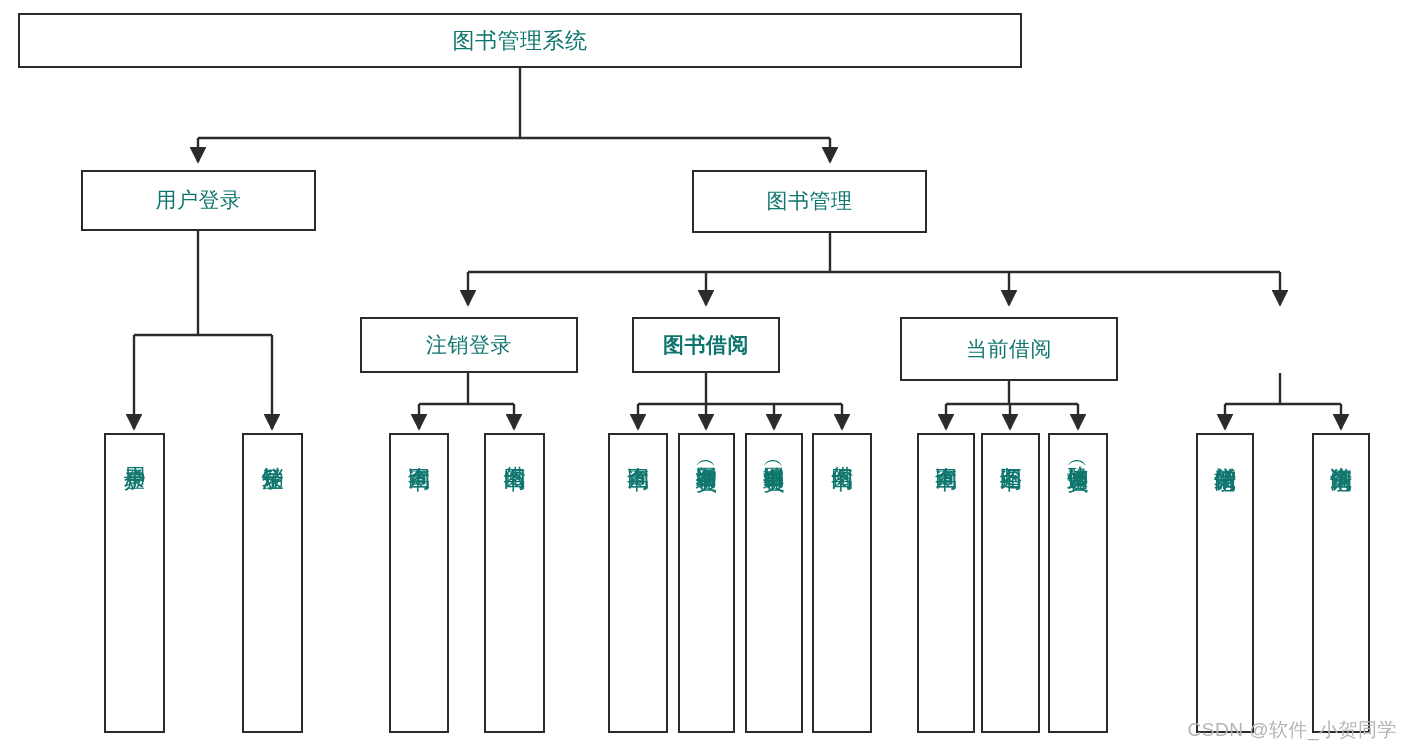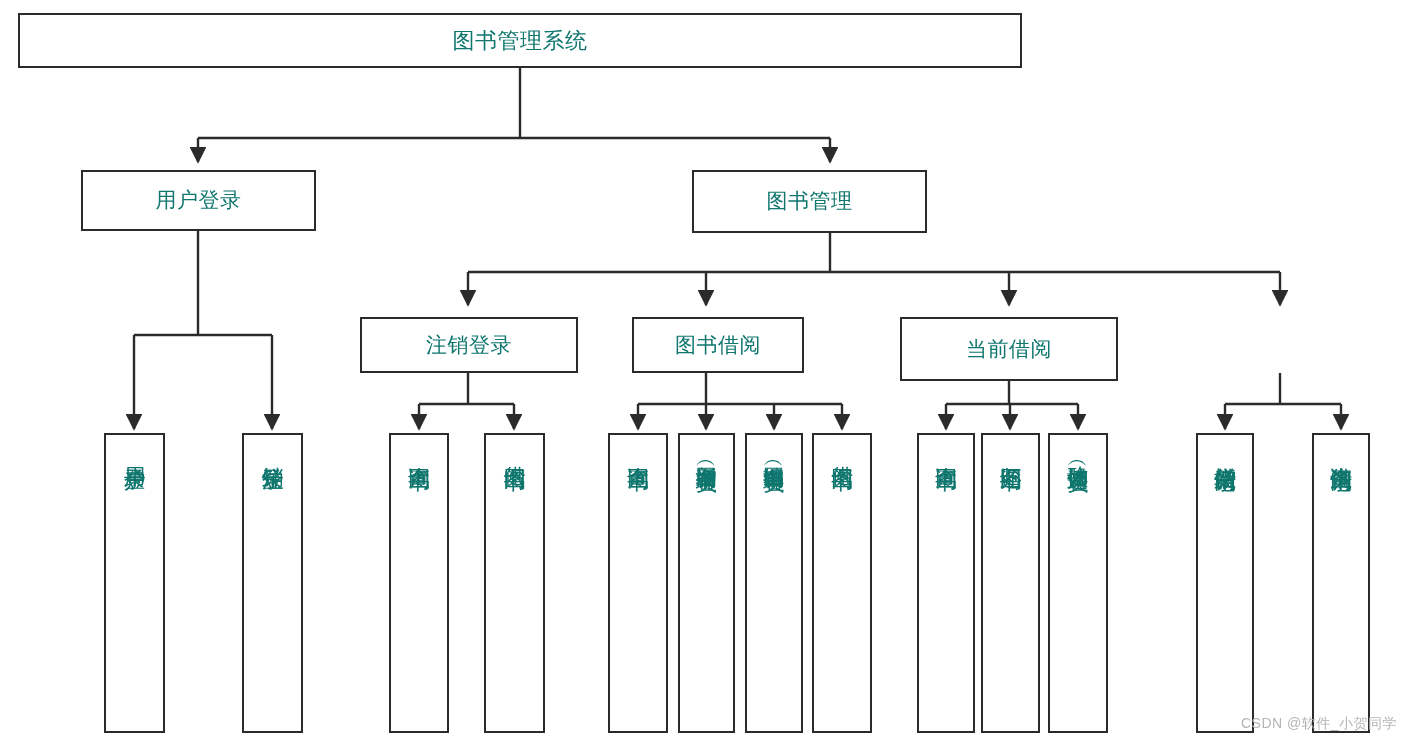--- a/index.html
+++ b/index.html
@@ -59,22 +59,22 @@
     line-height: 1.02;
     letter-spacing: 1px;
     white-space: nowrap;
   }
   .node.vert.tall .label {
     font-size: 21px;
   }
   .watermark {
     position: absolute;
     right: 8px;
-    bottom: 14px;
-    font-size: 14px;
+    bottom: 4px;
+    font-size: 19px;
     color: #b4b4b4;
     letter-spacing: 0.5px;
     white-space: nowrap;
     margin-top: 48px;
   }
 </style>
 </head>
 <body>
 
 <div id="canvas">
@@ -136,21 +136,21 @@
   <div class="node horiz" style="left:81px; top:170px; width:235px; height:61px;">
     <span class="label">用户登录</span>
   </div>
   <div class="node horiz" style="left:692px; top:170px; width:235px; height:63px;align-items:center;">
     <span class="label">图书管理</span>
   </div>
 
   <div class="node horiz" style="left:360px; top:317px; width:218px; height:56px;">
     <span class="label">注销登录</span>
   </div>
-  <div class="node horiz" style="left:632px; top:317px; width:172px; height:56px;">
+  <div class="node horiz" style="left:632px; top:317px; width:148px; height:56px;font-weight:bold;">
     <span class="label">图书借阅</span>
   </div>
   <div class="node horiz" style="left:900px; top:317px; width:218px; height:64px;">
     <span class="label">当前借阅</span>
   </div>
 
   <div class="node vert" style="left:104px; top:433px; width:61px; height:300px;">
     <span class="label">用户登录</span>
   </div>
   <div class="node vert" style="left:242px; top:433px; width:61px; height:300px;">

